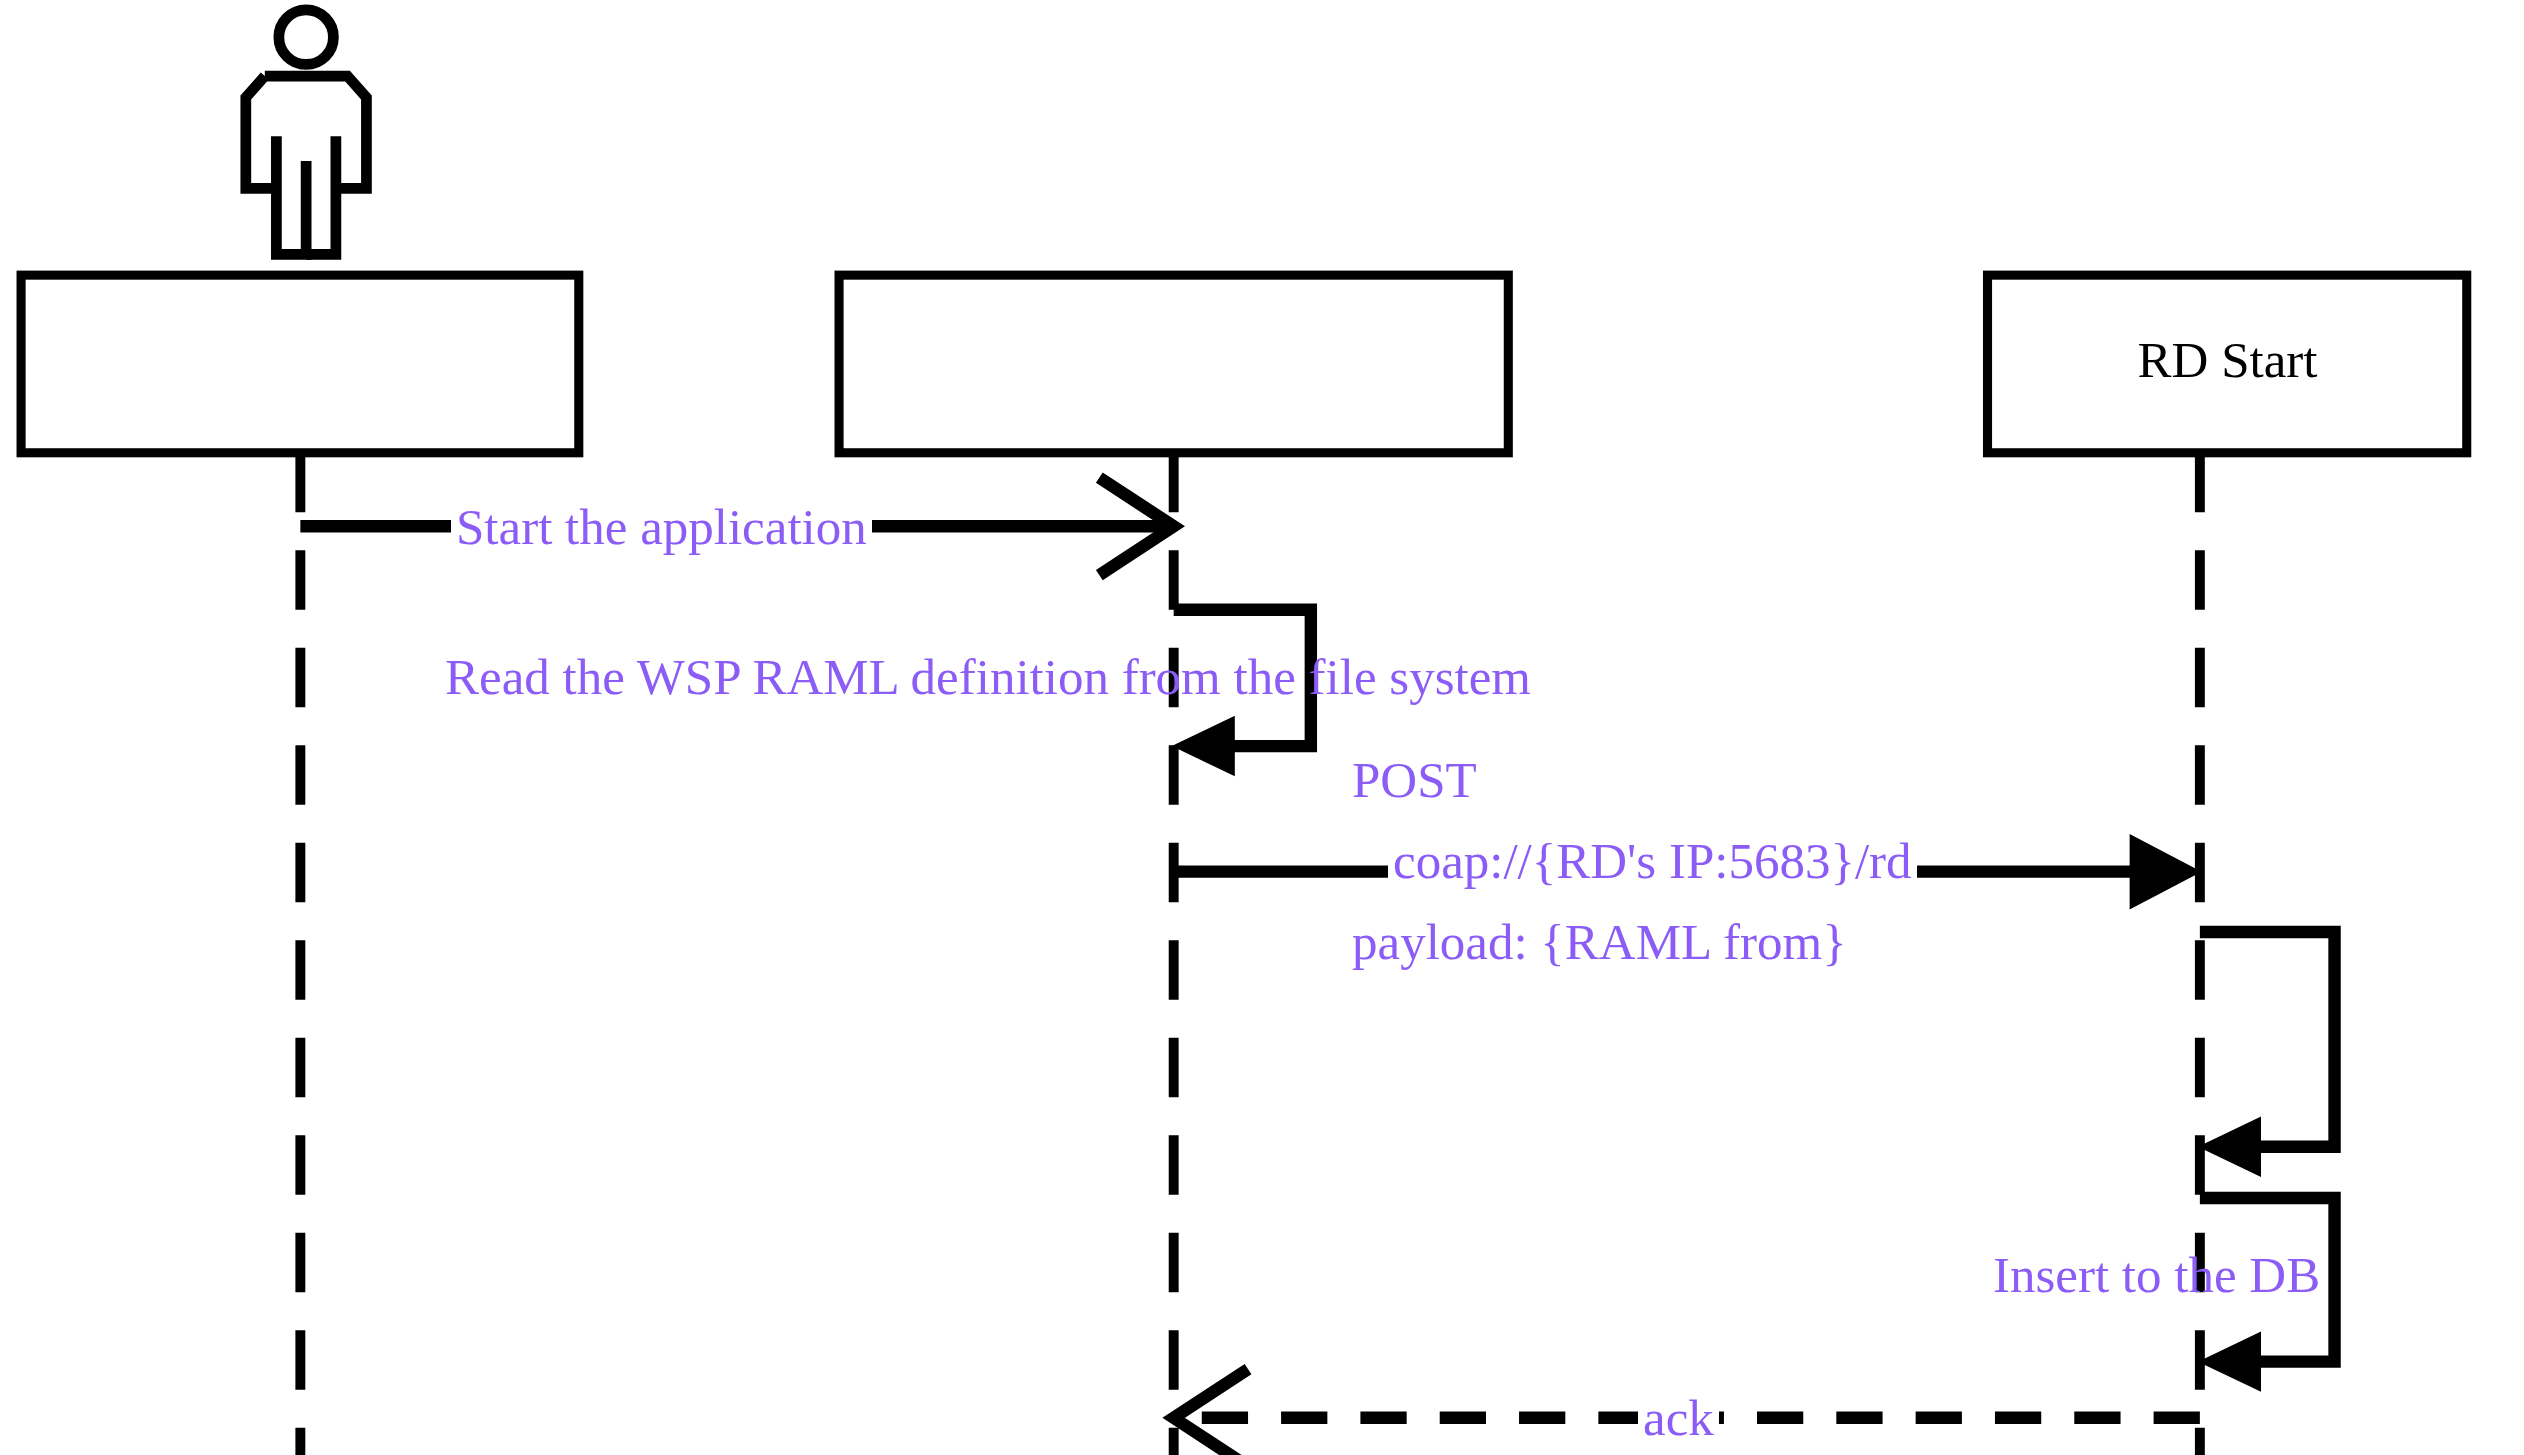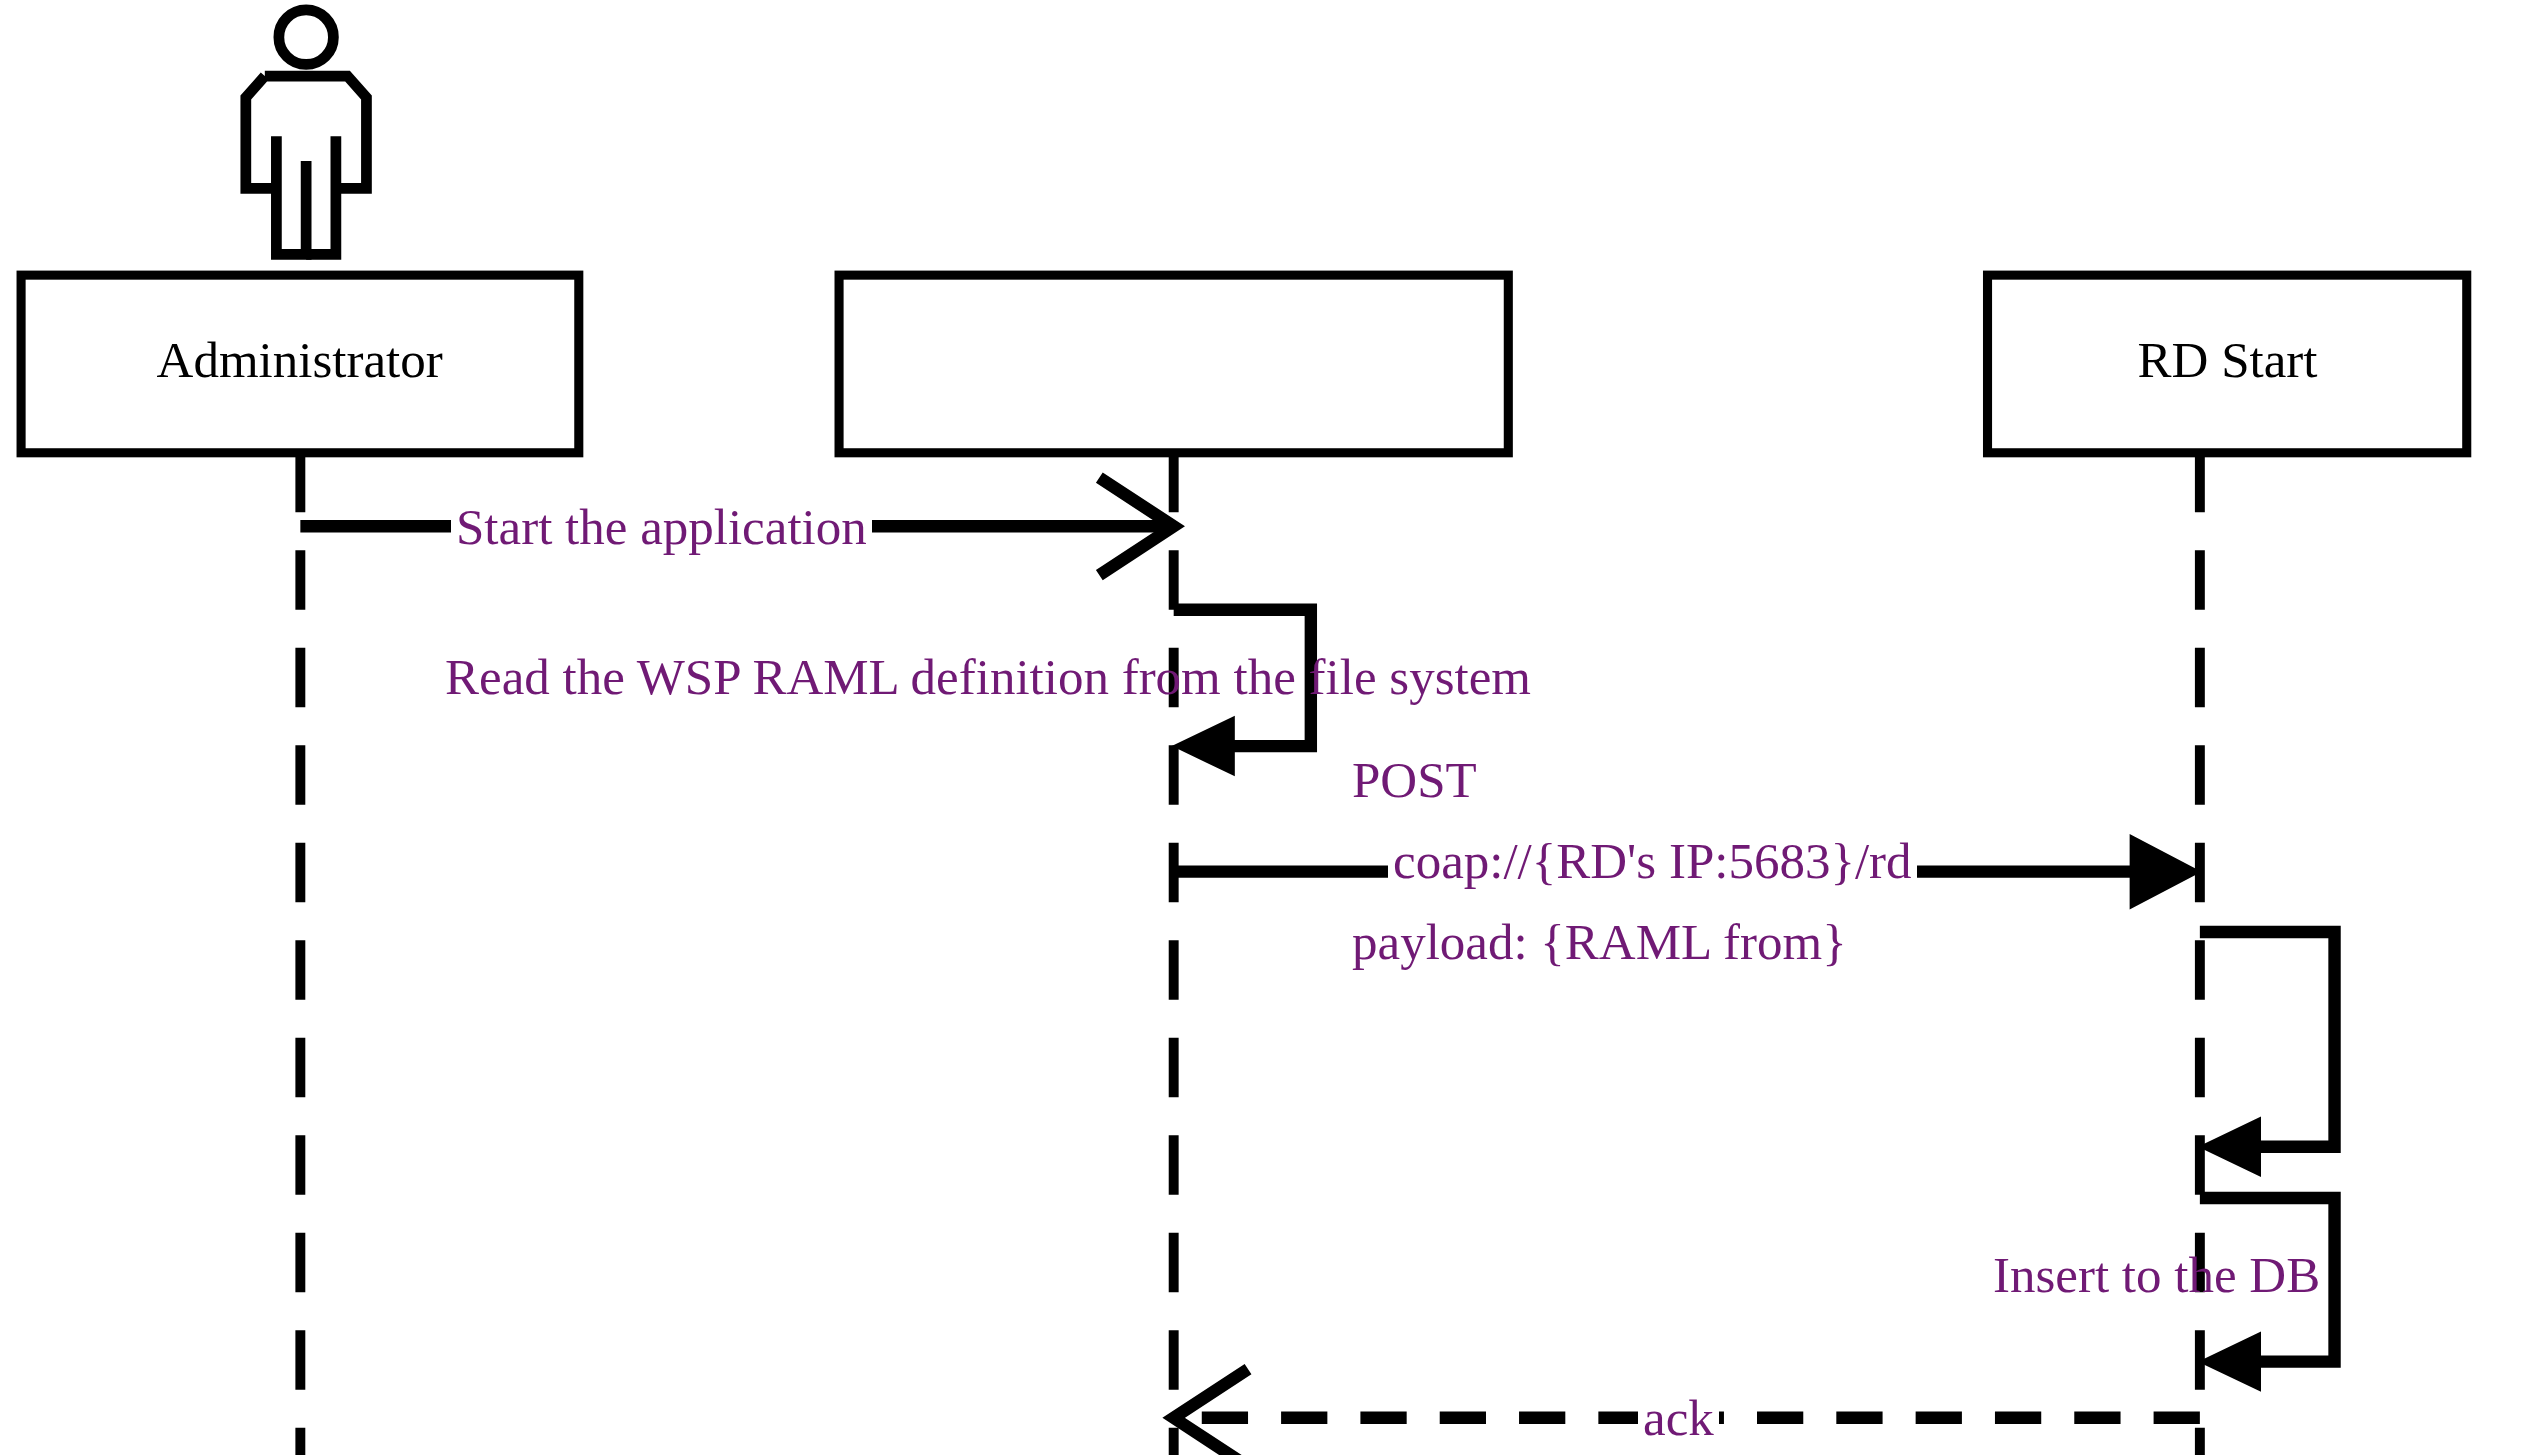--- a/index.html
+++ b/index.html
@@ -30,21 +30,21 @@
     text-align: center;
     font-size: 51px;
     color: #000000;
     font-family: "Liberation Serif", "DejaVu Serif", serif;
     white-space: nowrap;
     line-height: 1;
   }
   .msg-label {
     position: absolute;
     font-size: 51px;
-    color: #701a75;
+    color: #8b5cf6;
     font-family: "Liberation Serif", "DejaVu Serif", serif;
     white-space: nowrap;
     line-height: 1;
     background: transparent;
   }
   .label-bg {
     background: #ffffff;
     padding: 0 5px;
   }
 </style>
@@ -101,21 +101,20 @@
       <polygon points="2662,1648 2735,1613 2735,1683" fill="#000" stroke="#000" stroke-width="2"></polygon>
     </g>
 
     <g>
       <line x1="2662" y1="1716" x2="1432" y2="1716" stroke="#000" stroke-width="15" stroke-dasharray="56 40"></line>
       <path d="M 1510,1657 L 1420,1716 L 1510,1775" fill="none" stroke="#000" stroke-width="15" stroke-linecap="butt" stroke-linejoin="miter"></path>
     </g>
 
   </svg>
 
-  <div class="participant-label" style="left:20.7px; top:335px; width:558px;">Administrator</div>
 
 
   <div class="participant-label" style="left:1988px; top:335px; width:479px;">RD Start</div>
 
   <div class="msg-label" style="left:451px; top:502px;">
     <span class="label-bg">Start the application</span>
   </div>
 
   <div class="msg-label" style="left:445px; top:652px;">Read the WSP RAML definition from the file system</div>
 

